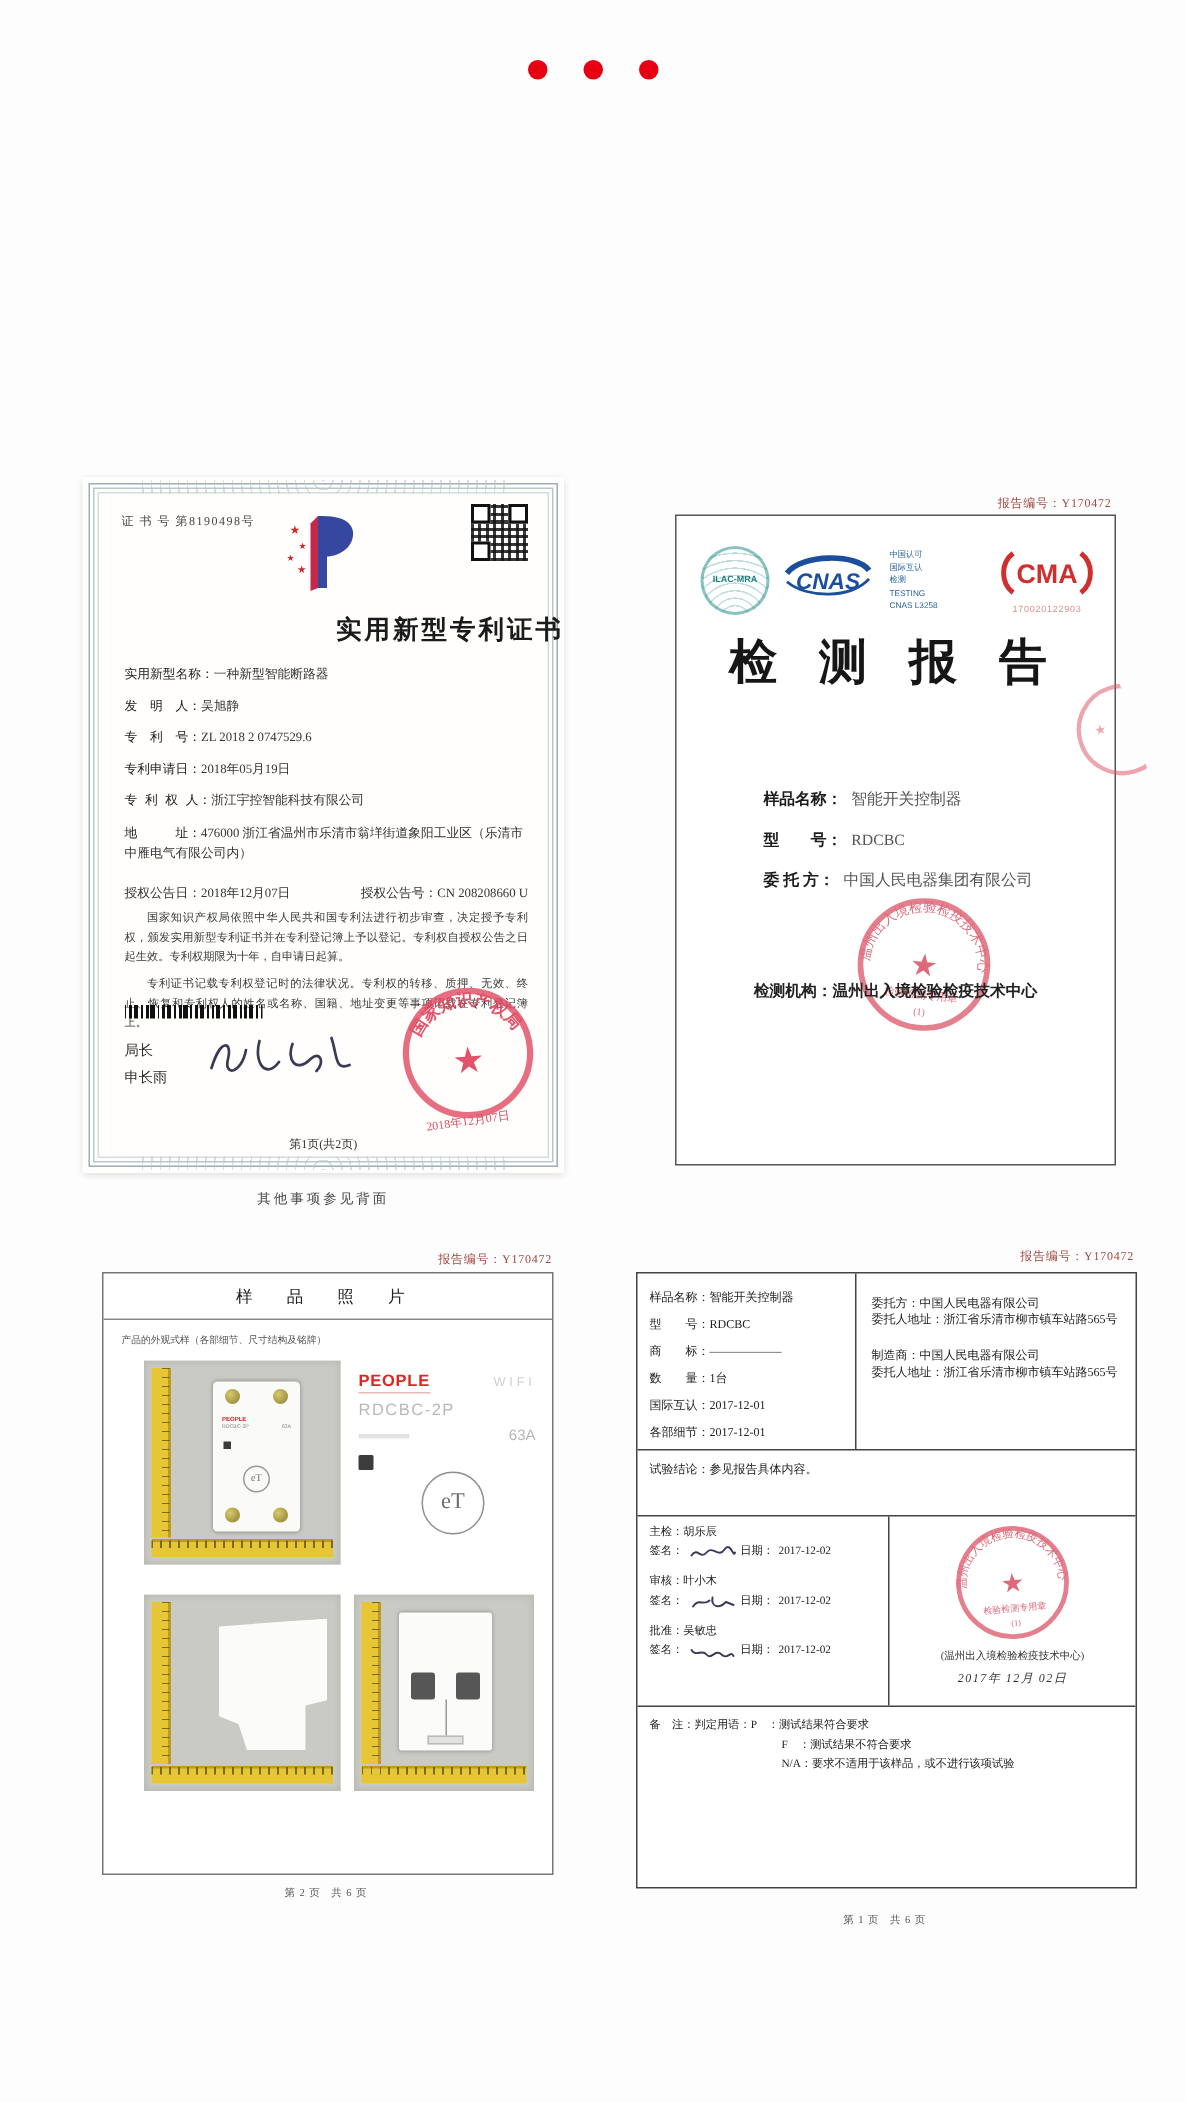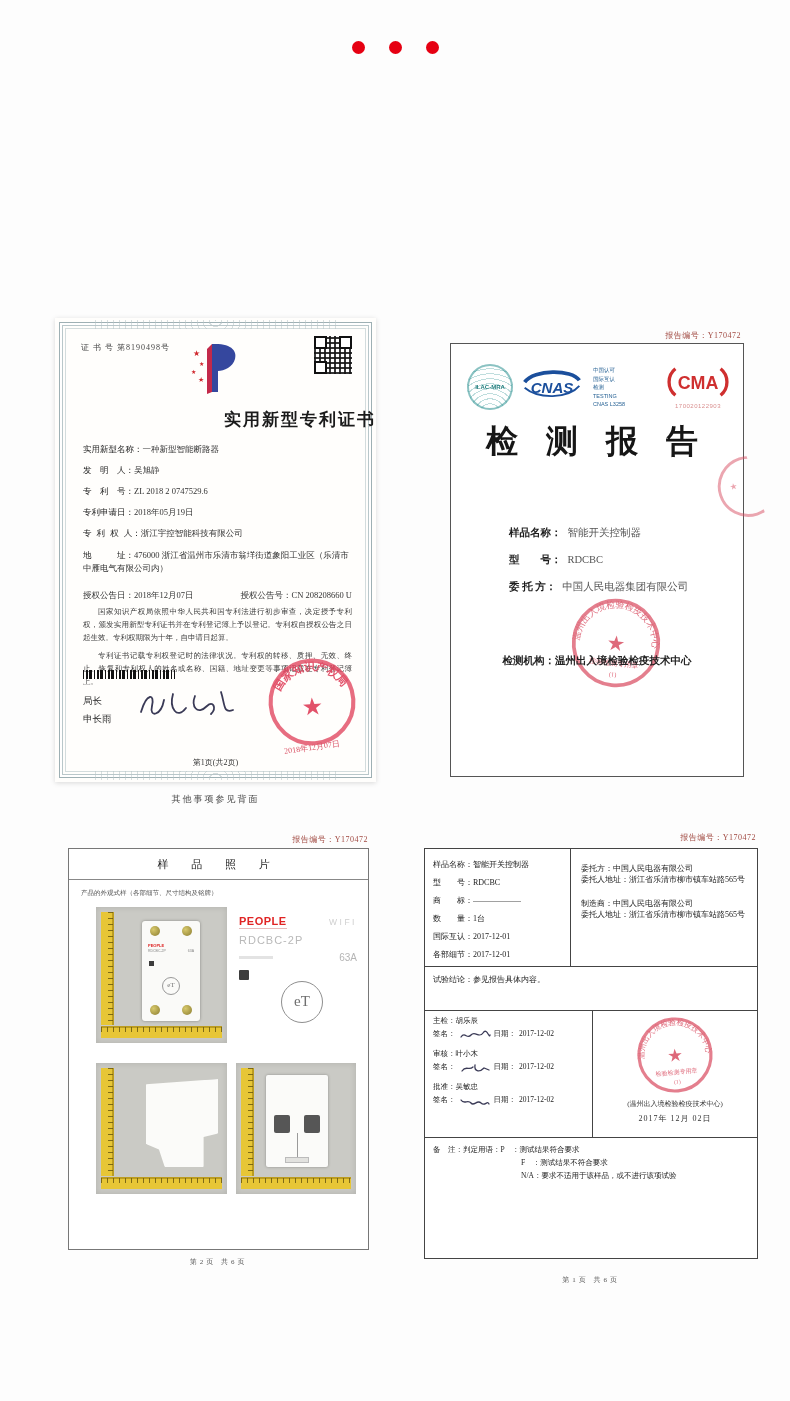--- a/index.html
+++ b/index.html
@@ -128,21 +128,21 @@
   .r2{border-top:1px solid #444;height:65px;box-sizing:border-box;padding:6px 8px 0;}
   .r2 .std{margin-top:4px;line-height:1.6;font-size:7.5px;text-align:justify;}
   .r3{border-top:1px solid #444;height:44px;box-sizing:border-box;padding:7px 8px 0;}
   .r4{border-top:1px solid #444;height:127px;box-sizing:border-box;display:flex;}
   .r4 .c1{width:168px;border-right:1px solid #444;padding:5px 6px 0 8px;box-sizing:border-box;font-size:7.5px;}
   .sig-row{display:flex;align-items:flex-start;gap:3px;margin:3px 0 7px;}
   .sig-svg{width:32px;height:13px;}
   .r4 .c2{flex:1;position:relative;text-align:center;}
   .info-seal{position:absolute;left:50%;top:4px;transform:translateX(-50%) rotate(-5deg);width:80px;height:80px;opacity:.85;}
   .stamp-org{position:absolute;top:88px;width:100%;font-size:7px;color:#333;}
-  .stamp-date{position:absolute;top:102px;width:100%;font-size:8px;color:#333;letter-spacing:1px;}
+  .stamp-date{position:absolute;top:102px;width:100%;font-size:8px;color:#333;letter-spacing:1px;font-style:italic;}
   .r5{border-top:1px solid #444;box-sizing:border-box;padding:5px 8px 0;font-size:7.5px;line-height:13px;}
   .r5 .ind{padding-left:88px;}
   .rinfo .page-foot{top:432px;}
   .seal-svg text{font-family:"Liberation Serif",serif;}
 </style>
 </head>
 <body>
 
 <div class="canvas">
 

